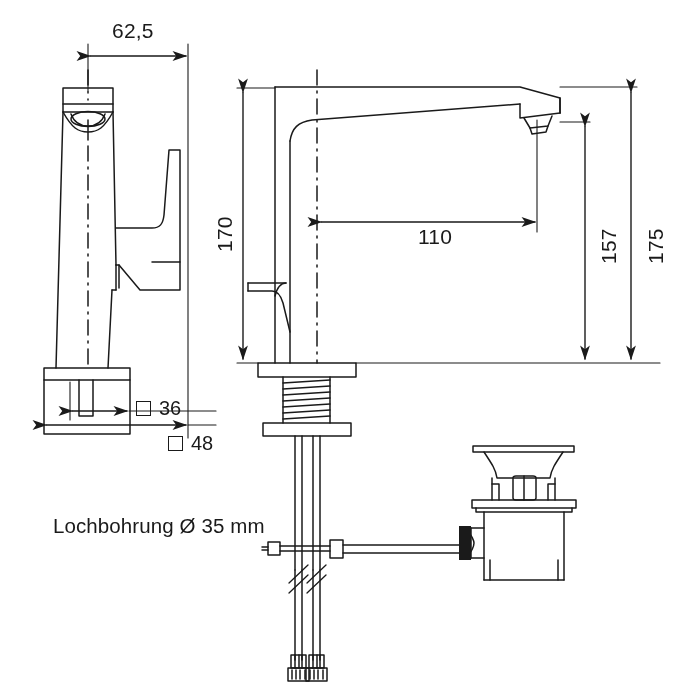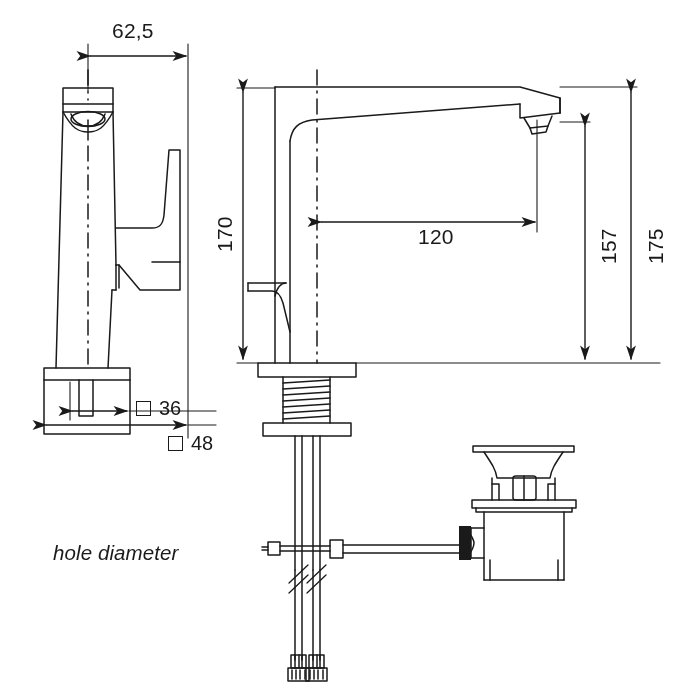--- a/index.html
+++ b/index.html
@@ -248,30 +248,30 @@
 
     </g>
 
     <rect x="459" y="526" width="12" height="34" fill="#1a1a1a"></rect>
   </svg>
 
   <div class="lbl lbl-dim" style="left:112px; top:20px;">62,5</div>
 
   <div class="lbl lbl-dim rot" style="left:214px; top:252px;">170</div>
 
-  <div class="lbl lbl-dim" style="left:418px; top:226px;">120</div>
+  <div class="lbl lbl-dim" style="left:418px; top:226px;">110</div>
 
   <div class="lbl lbl-dim rot" style="left:598px; top:264px;">157</div>
 
   <div class="lbl lbl-dim rot" style="left:645px; top:264px;">175</div>
 
   <div class="lbl lbl-sq" style="left:136px; top:398px;text-align:right;">
     <span class="sqbox"></span><span>36</span>
   </div>
 
   <div class="lbl lbl-sq" style="left:136px; top:433px;margin-left:32px;">
     <span class="sqbox"></span><span>48</span>
   </div>
 
-
-  <div class="lbl lbl-note-en" style="left:53px; top:543px;">hole diameter</div>
+  <div class="lbl lbl-note-de" style="left:53px; top:516px;">Lochbohrung Ø 35 mm</div>
+
 
 </div>
 
 </body></html>

